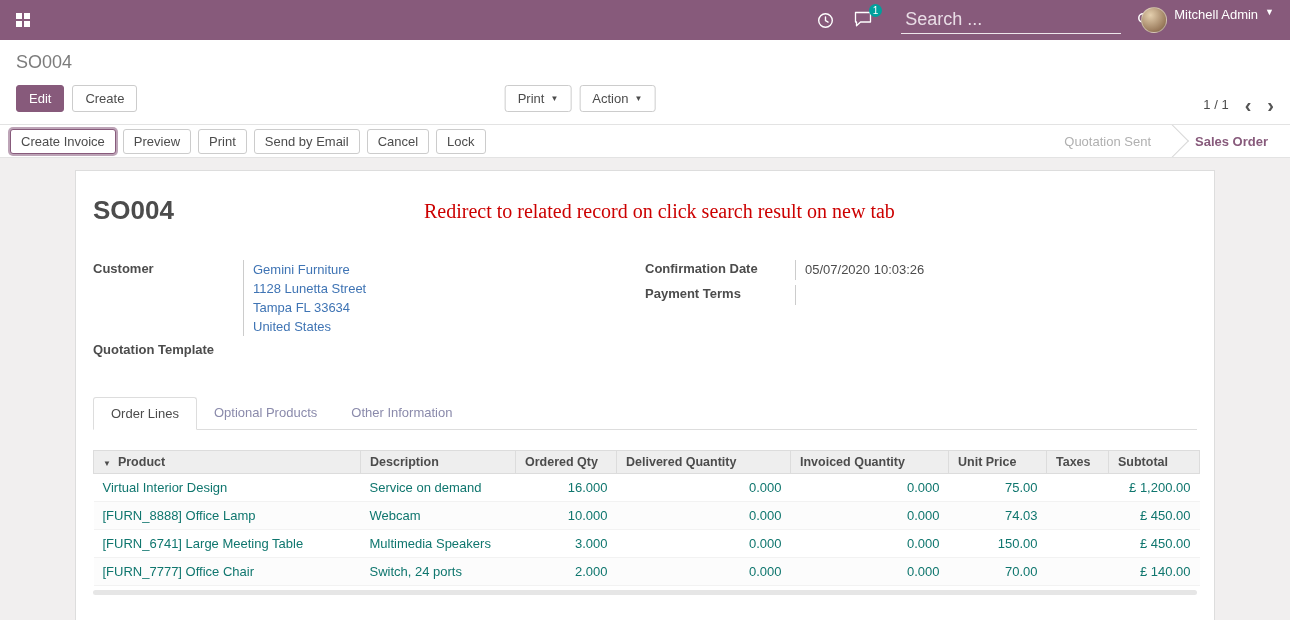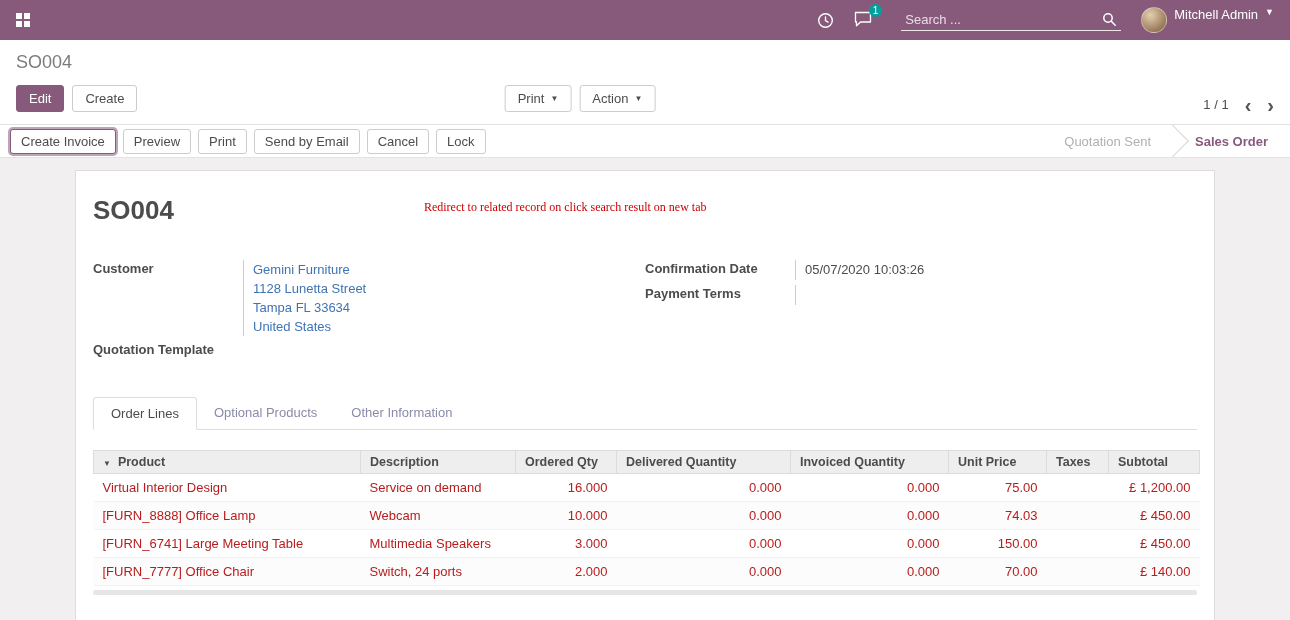--- a/index.html
+++ b/index.html
@@ -39,21 +39,21 @@
   }
   .search-box {
     display: flex; align-items: center;
     width: 220px;
     border-bottom: 1px solid rgba(255,255,255,.85);
     padding: 3px 4px;
     margin-left: 8px;
   }
   .search-box input {
     flex: 1; background: transparent; border: none; outline: none;
-    color: #fff; font-size: 13px; font-family: inherit;
+    color: #fff; font-size: 18px; font-family: inherit;
   }
   .search-box input::placeholder { color: #e9dde6; }
   .user { display: flex; align-items: flex-start; gap: 7px; cursor: pointer; }
   .avatar {
     width: 26px; height: 26px; border-radius: 50%;
     background: radial-gradient(circle at 35% 30%, #e4cfae, #9a7b5c 70%, #6d573f);
     border: 1px solid rgba(255,255,255,.4);
   }
   .user-caret { font-size: 9px; }
 
@@ -118,21 +118,21 @@
   .sheet {
     width: 1140px; margin: 0 auto;
     background: #fff; border: 1px solid #ddd;
     padding: 24px 17px 20px;
     min-height: 560px;
   }
   .sheet-header { display: flex; align-items: flex-start; }
   .sheet-title { font-size: 26px; font-weight: bold; color: #4c4c4c; }
   .annotation {
     font-family: "Liberation Serif", serif;
-    color: #cc0000; font-size: 12px;
+    color: #cc0000; font-size: 20px;
     margin-left: 250px; margin-top: 5px; text-align: right;
   }
 
   .field-groups { display: flex; margin-top: 34px; }
   .fcol { width: 50%; }
   .field-row { display: flex; margin-bottom: 5px; }
   .flabel { width: 150px; font-weight: bold; color: #4c4c4c; padding-top: 1px; flex-shrink: 0; }
   .fvalue { border-left: 1px solid #ccc; padding-left: 9px; flex: 1; min-height: 20px; line-height: 19px; }
   .fvalue.plain { color: #4c4c4c; }
   .link { color: #3f74b4; text-decoration: none; cursor: pointer; }
@@ -156,21 +156,21 @@
   .olist th {
     background: #eeeeee;
     border: 1px solid #dcdcdc;
     font-weight: bold; color: #4c4c4c;
     padding: 4px 9px; text-align: left; font-size: 12.5px;
     white-space: nowrap; overflow: hidden;
   }
   .olist td {
     padding: 6px 9px;
     border-bottom: 1px solid #f2f2f2;
-    color: #b91c1c;
+    color: #0f766e;
     white-space: nowrap; overflow: hidden;
   }
   .olist tbody tr:nth-child(even) { background: #fcfcfc; }
   .olist tbody tr { cursor: pointer; }
   .num { text-align: right; }
   .hdr-caret { font-size: 8px; color: #4c4c4c; margin-right: 7px; cursor: pointer; }
 
   .table-scrollbar {
     height: 5px; background: #e6e6e6; border-radius: 3px; margin-top: 4px;
   }

